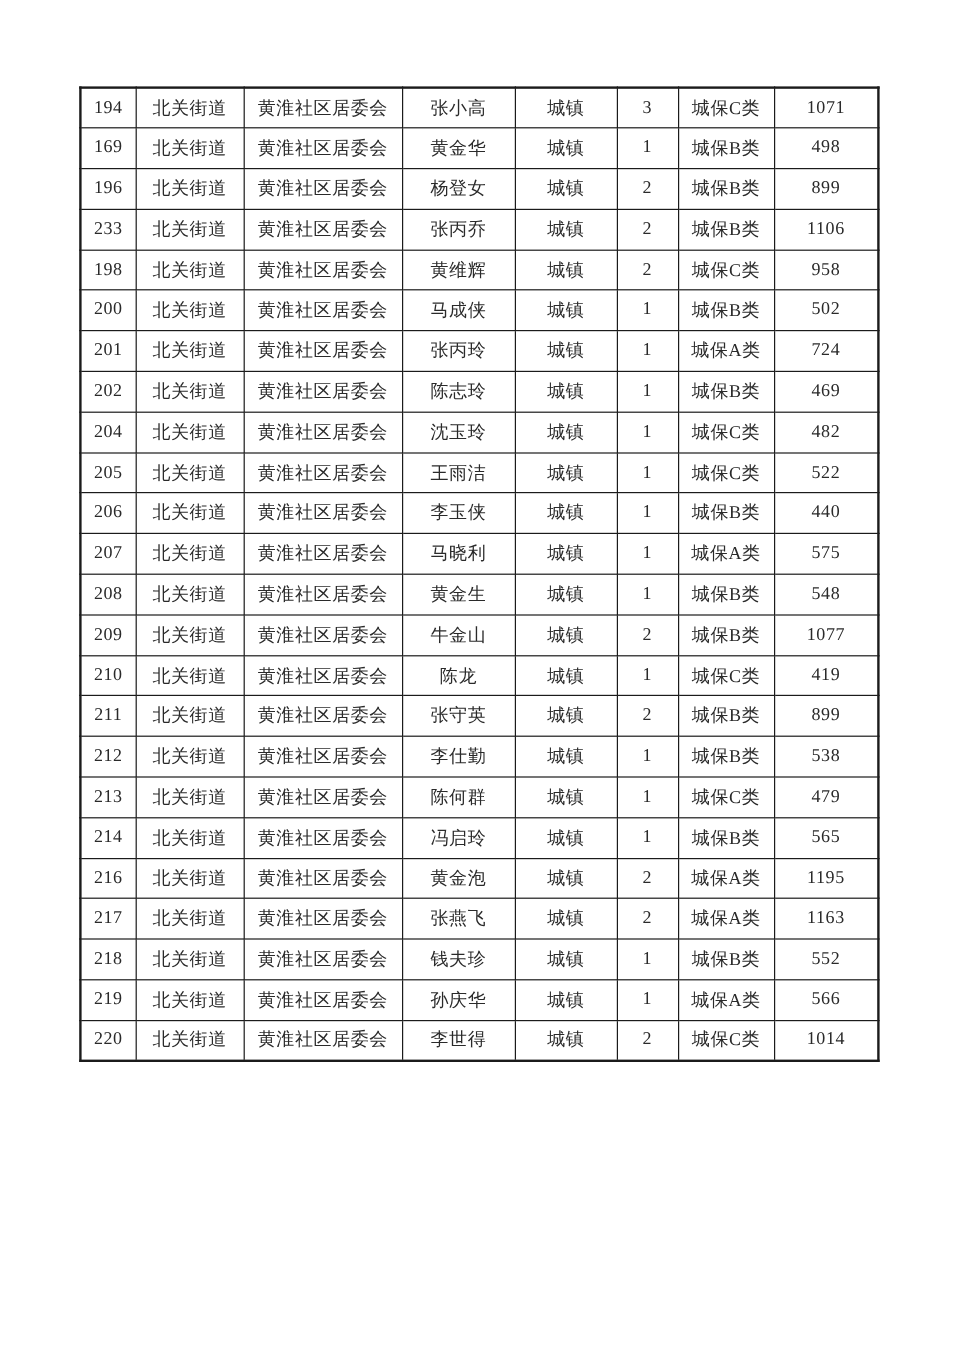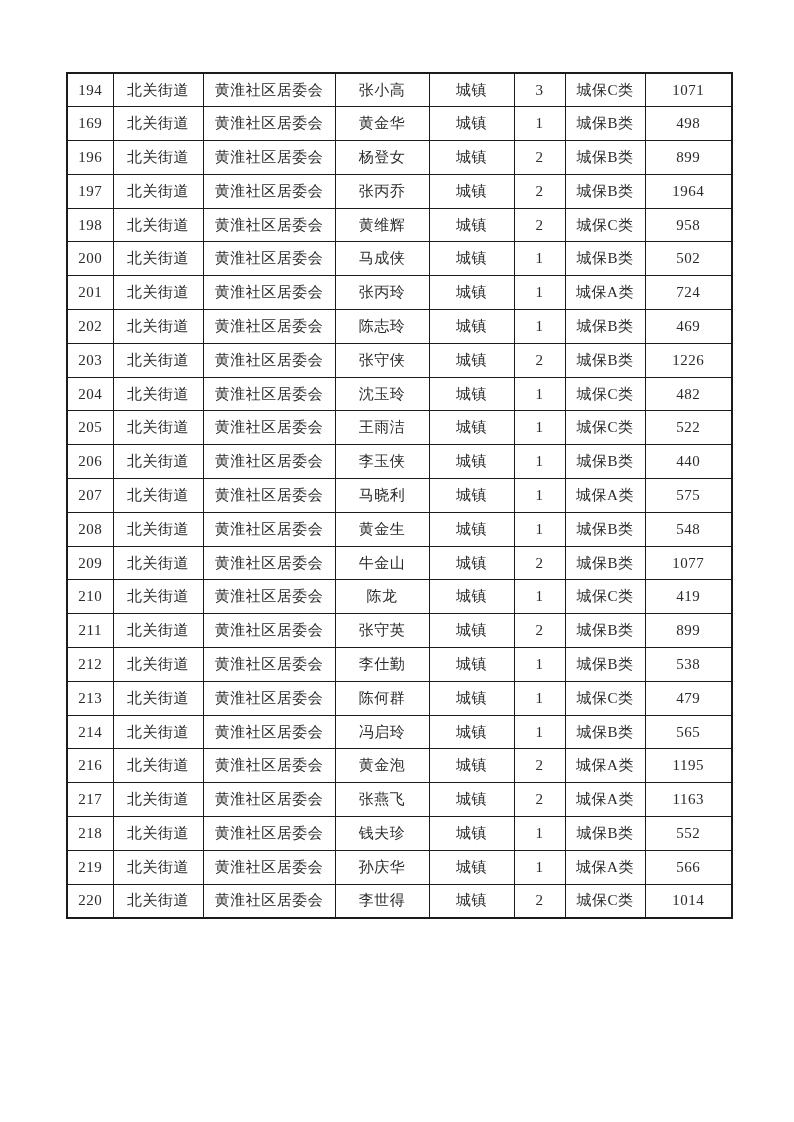--- a/index.html
+++ b/index.html
@@ -79,28 +79,28 @@
     <td>北关街道</td>
     <td>黄淮社区居委会</td>
     <td>杨登女</td>
     <td>城镇</td>
     <td class="num">2</td>
     <td>城保B类</td>
     <td class="num">899</td>
   </tr>
 
   <tr>
-    <td class="num">197</td>
+    <td class="num">233</td>
     <td>北关街道</td>
     <td>黄淮社区居委会</td>
     <td>张丙乔</td>
     <td>城镇</td>
     <td class="num">2</td>
     <td>城保B类</td>
-    <td class="num">1964</td>
+    <td class="num">1106</td>
   </tr>
 
   <tr>
     <td class="num">198</td>
     <td>北关街道</td>
     <td>黄淮社区居委会</td>
     <td>黄维辉</td>
     <td>城镇</td>
     <td class="num">2</td>
     <td>城保C类</td>
@@ -134,30 +134,20 @@
     <td class="num">202</td>
     <td>北关街道</td>
     <td>黄淮社区居委会</td>
     <td>陈志玲</td>
     <td>城镇</td>
     <td class="num">1</td>
     <td>城保B类</td>
     <td class="num">469</td>
   </tr>
 
-  <tr>
-    <td class="num">203</td>
-    <td>北关街道</td>
-    <td>黄淮社区居委会</td>
-    <td>张守侠</td>
-    <td>城镇</td>
-    <td class="num">2</td>
-    <td>城保B类</td>
-    <td class="num">1226</td>
-  </tr>
 
   <tr>
     <td class="num">204</td>
     <td>北关街道</td>
     <td>黄淮社区居委会</td>
     <td>沈玉玲</td>
     <td>城镇</td>
     <td class="num">1</td>
     <td>城保C类</td>
     <td class="num">482</td>

